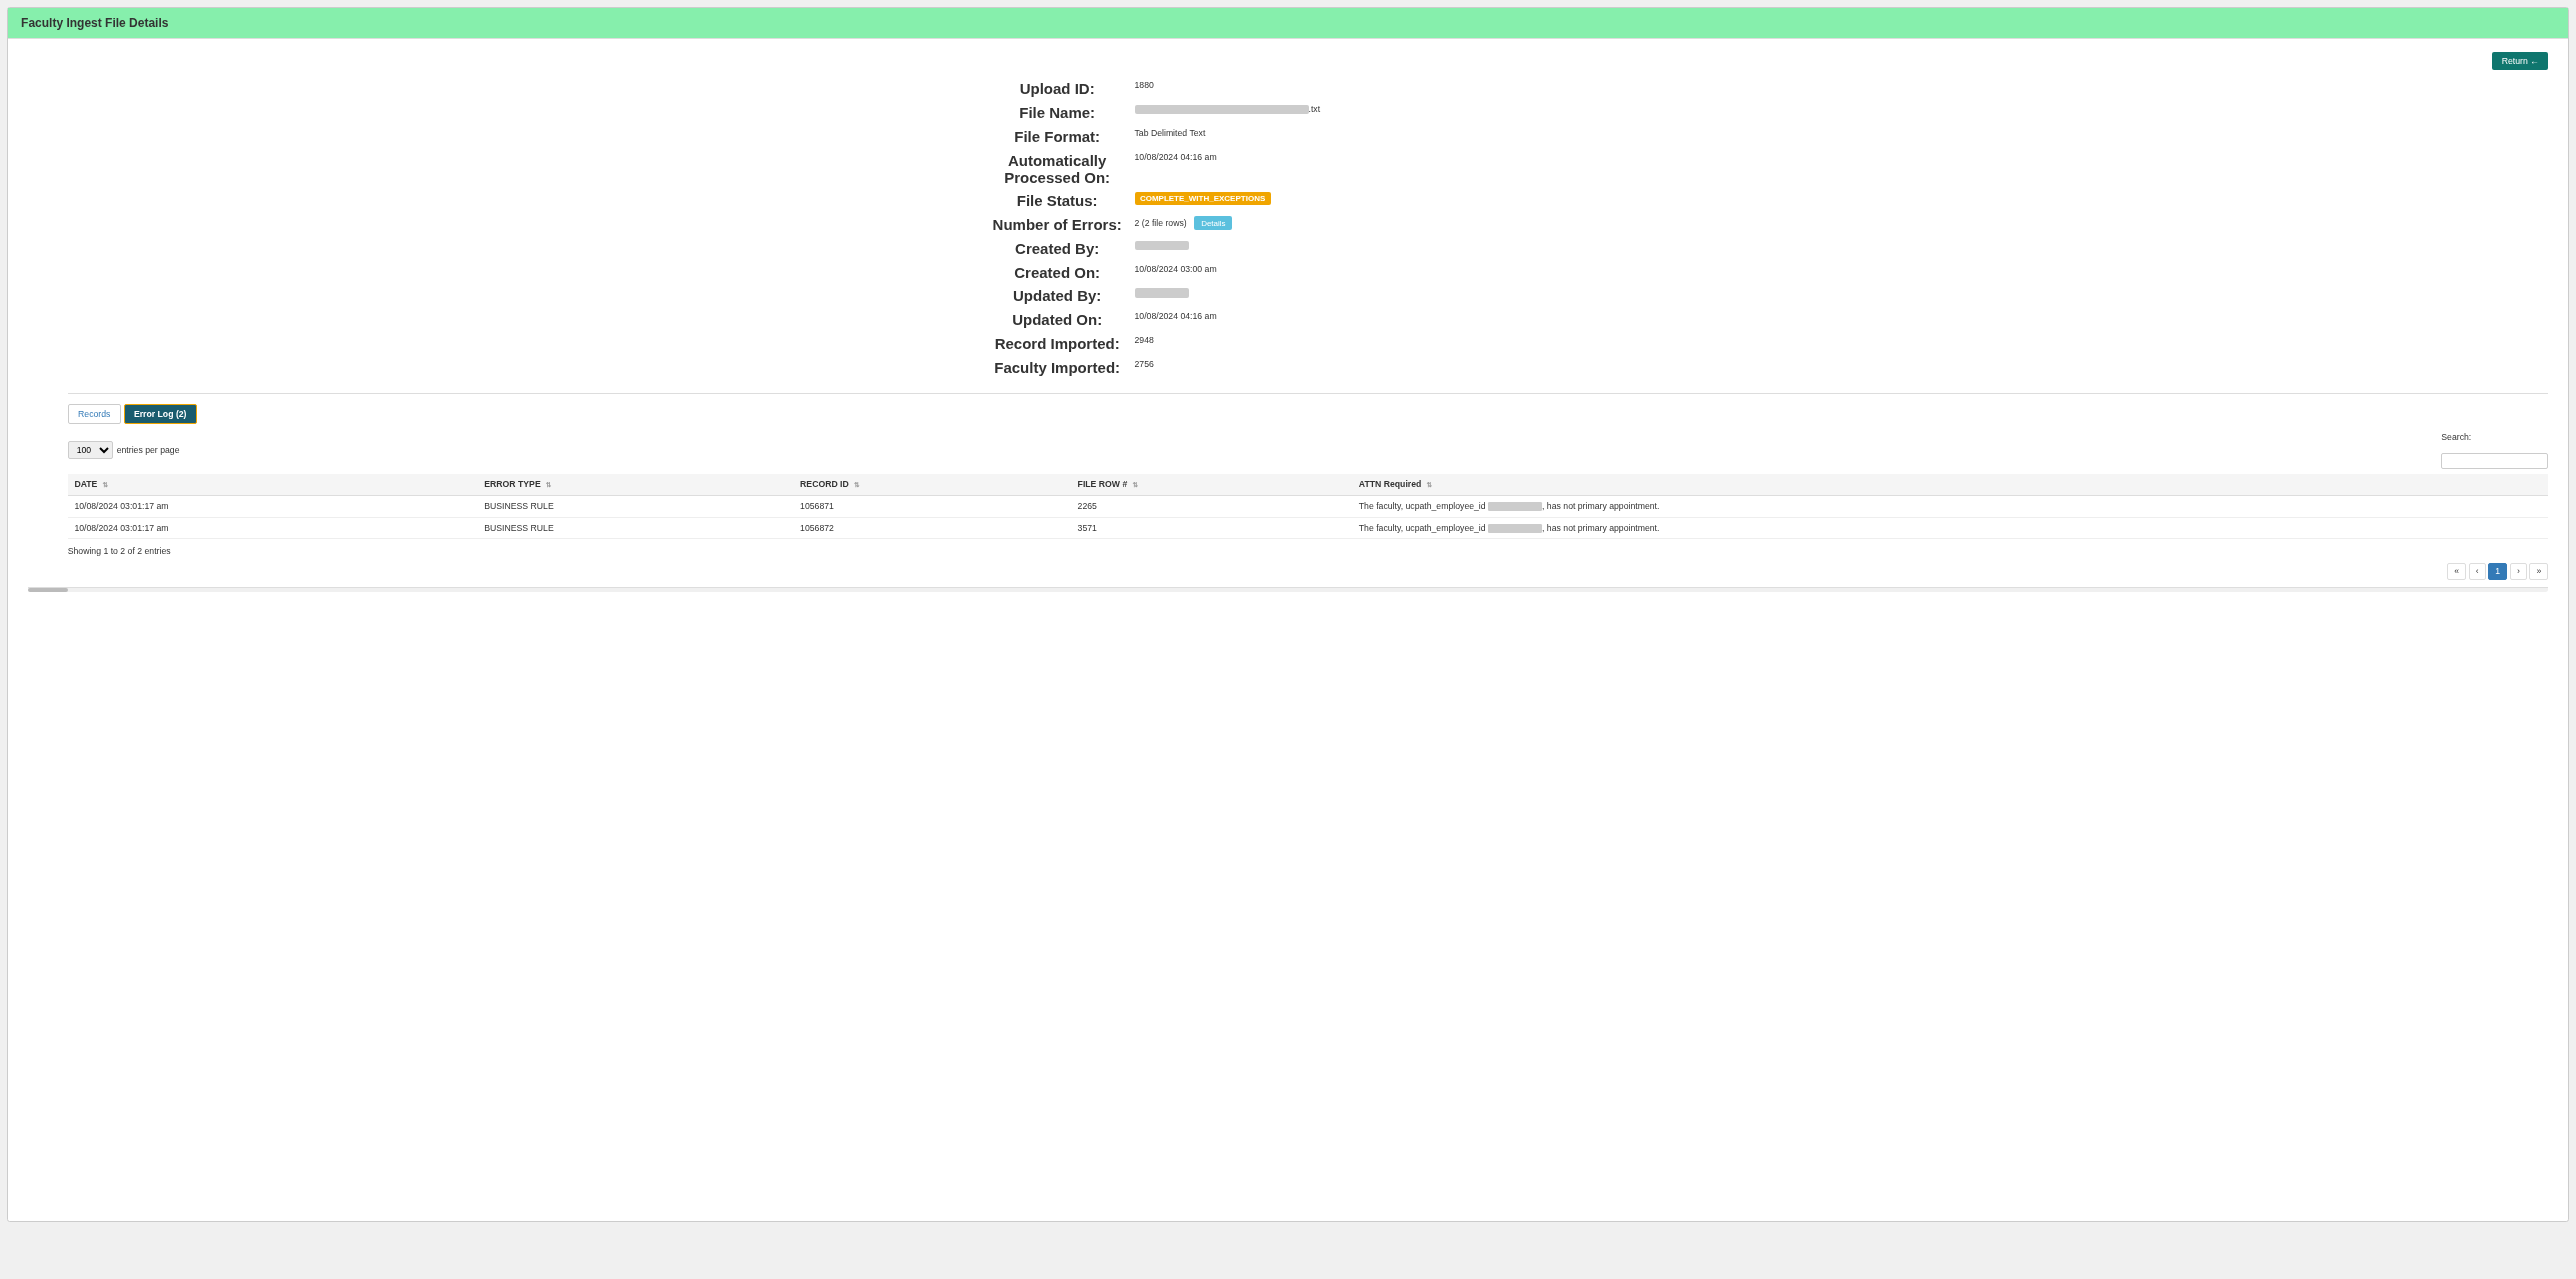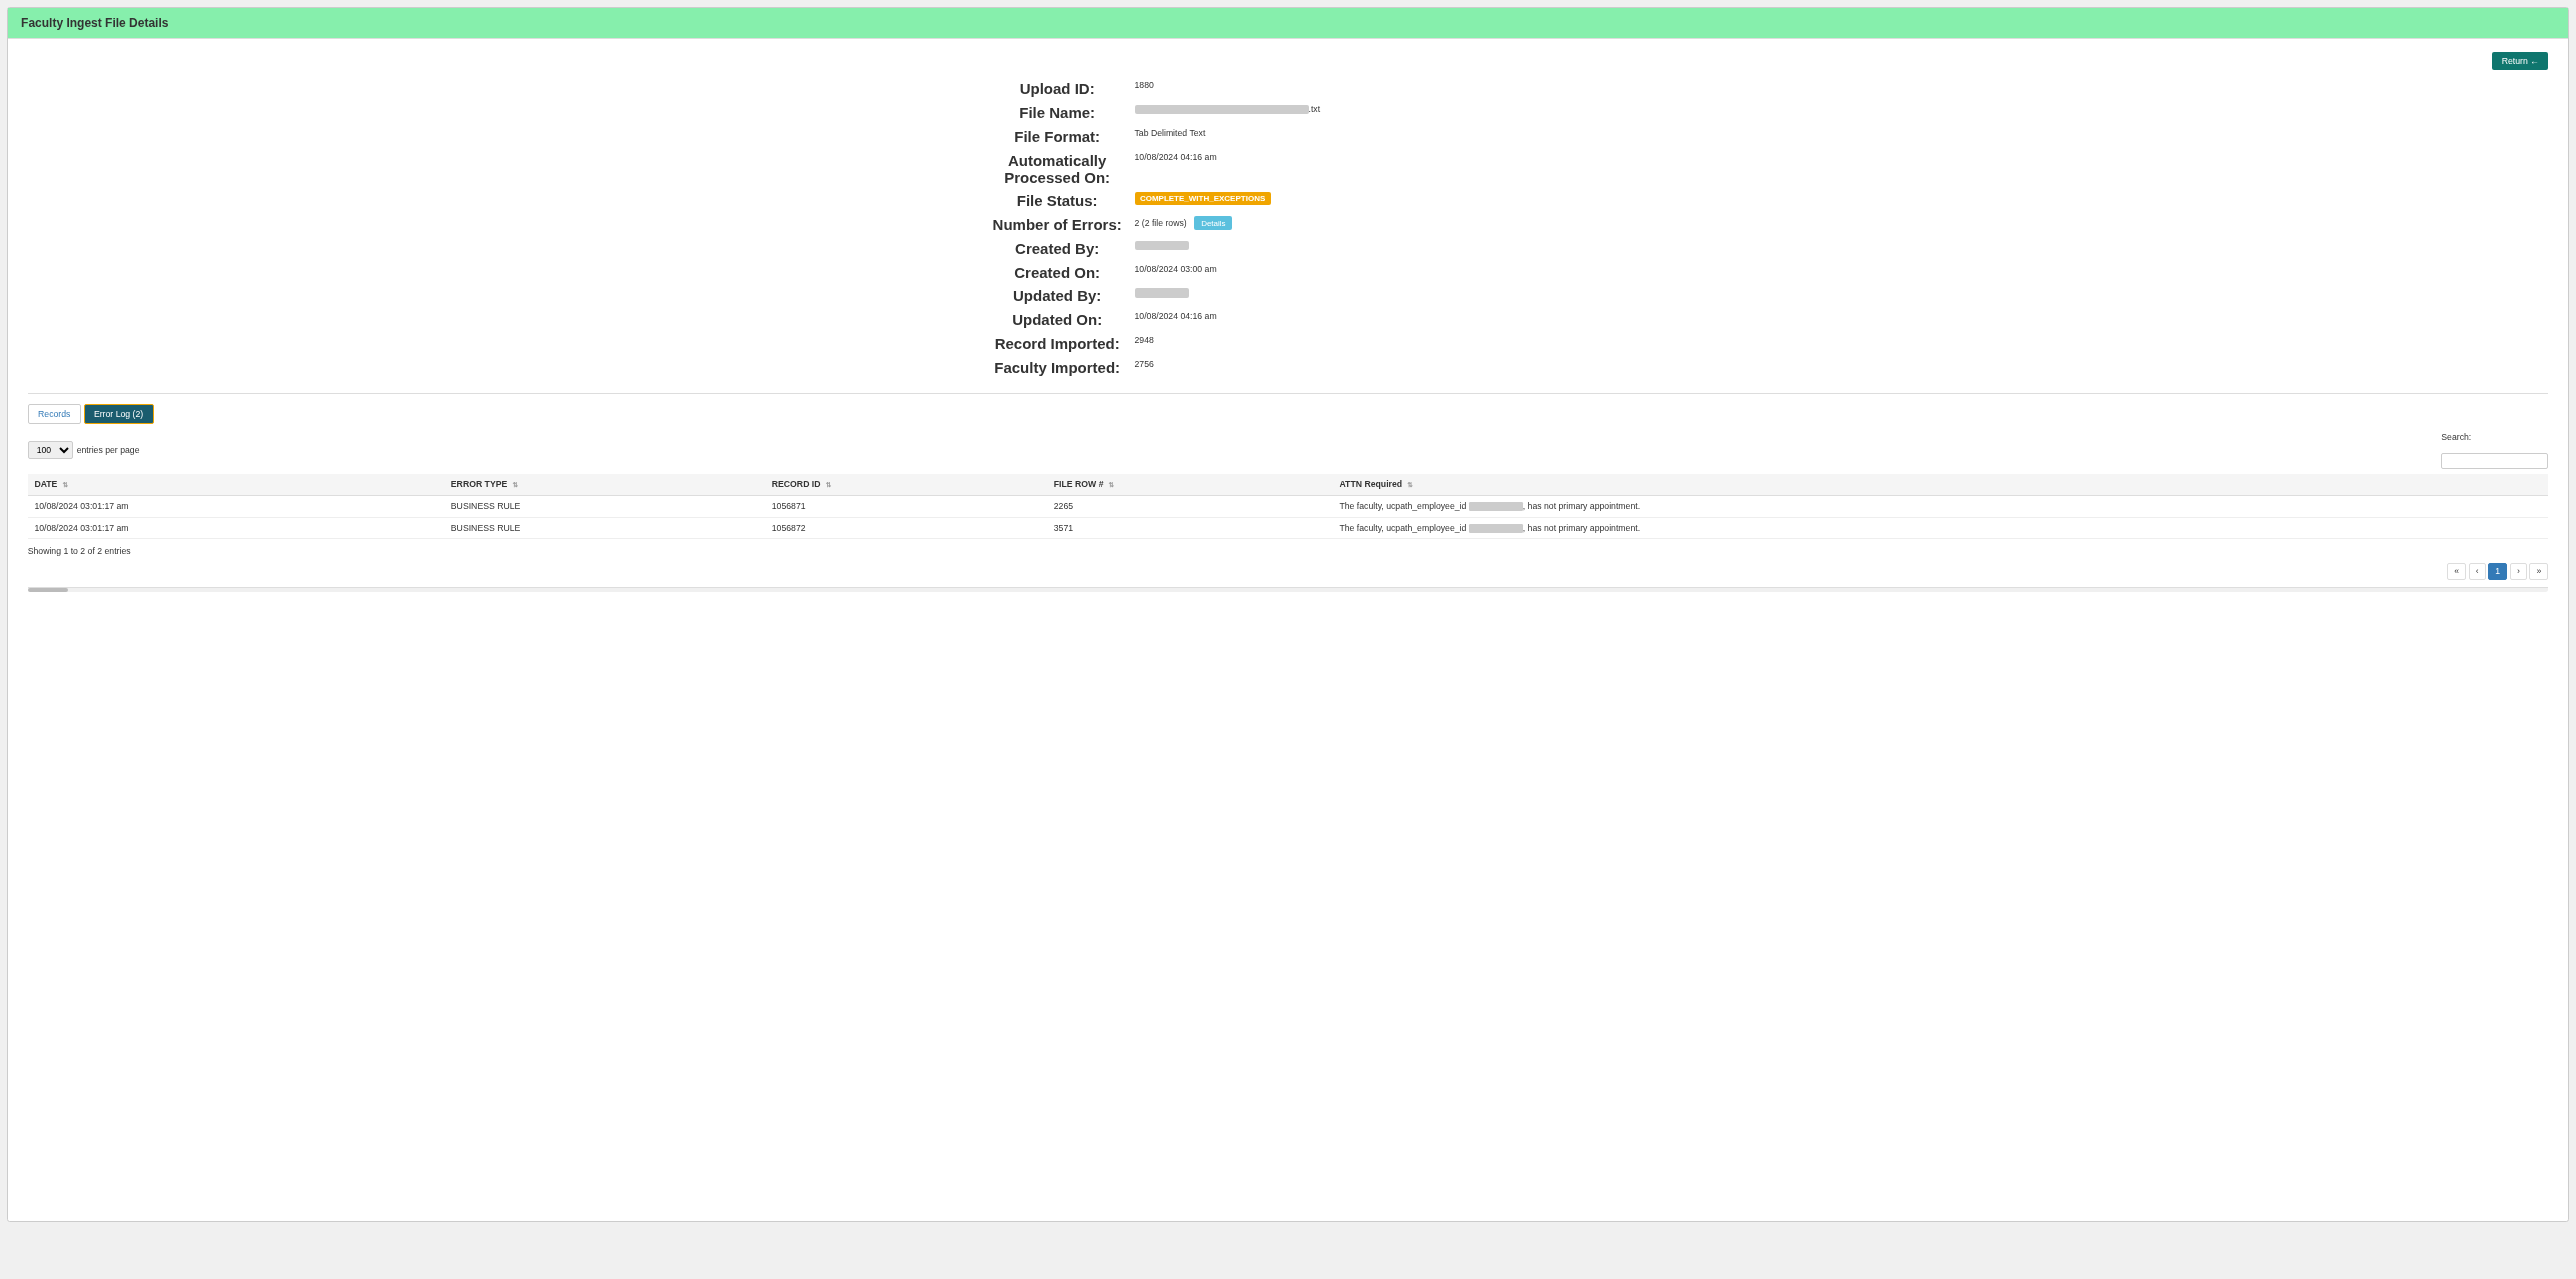--- a/index.html
+++ b/index.html
@@ -93,20 +93,21 @@
       display: inline-block;
       background: #ccc;
       border-radius: 2px;
       height: 9.4px;
       vertical-align: middle;
     }
     .tabs-area {
       border-top: 0.7px solid #ddd;
       padding-top: 10px;
       margin-top: 6.7px;
+      margin-left: 40px;
     }
     .tabs-row {
       display: flex;
       align-items: center;
       gap: 2.7px;
       margin-bottom: 8px;
     }
     .tab-btn {
       padding: 4px 9.4px;
       border: 0.7px solid #ccc;
@@ -114,21 +115,21 @@
       cursor: pointer;
       border-radius: 2px;
       font-size: 8.7px;
       color: #337ab7;
     }
     .tab-btn.active {
       background: #1a5c6e;
       color: #fff;
       border-color: #f0a500;
       border-width: 1.3px;
-      font-weight: normal;
+      font-weight: bold;
     }
     .table-controls {
       display: flex;
       align-items: center;
       justify-content: space-between;
       margin-bottom: 5.4px;
     }
     .entries-left {
       display: flex;
       flex-direction: column;

